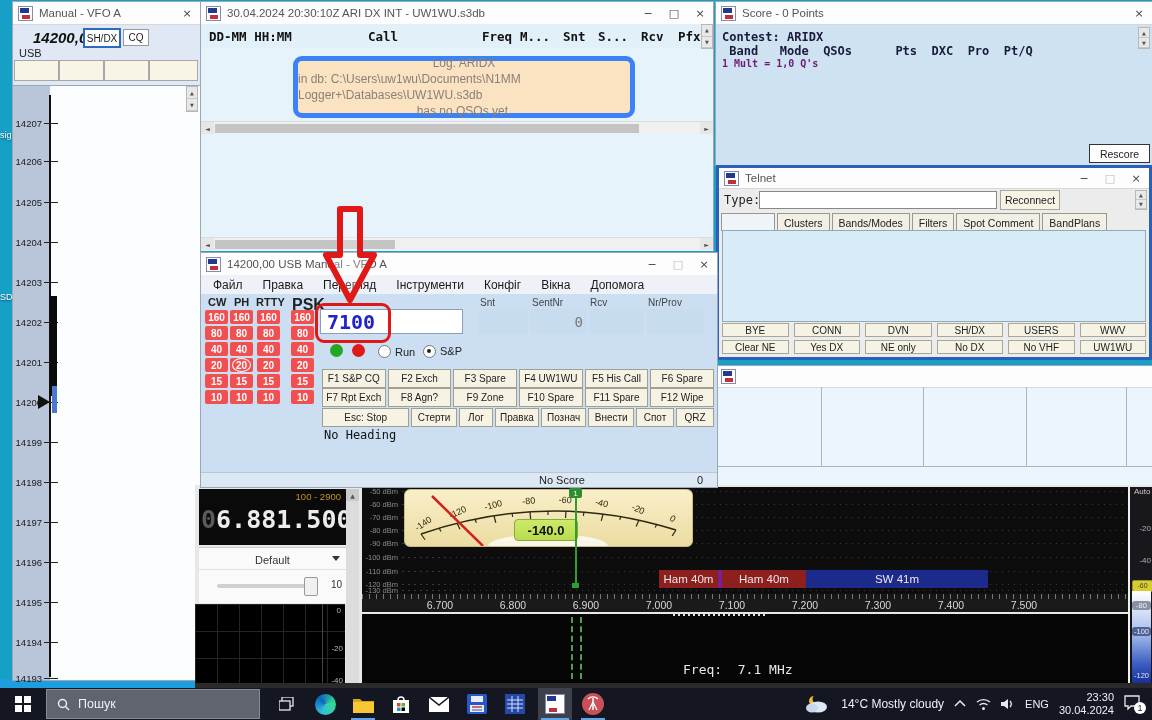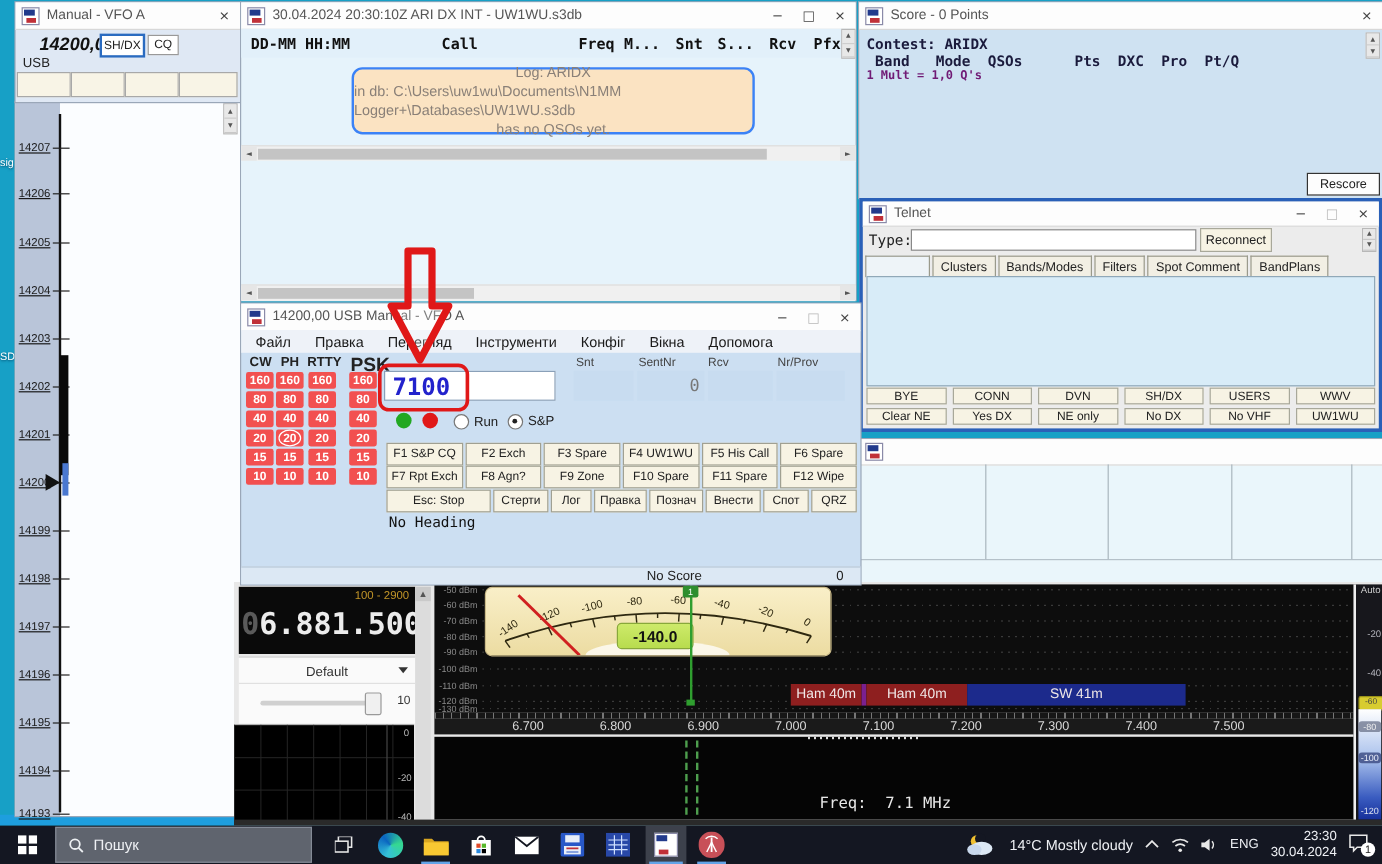--- a/index.html
+++ b/index.html
@@ -19,21 +19,21 @@
   .tbtn{width:26px;height:21px;display:flex;align-items:center;justify-content:center;color:#444;
     font-family:"DejaVu Sans",sans-serif;font-size:11px;}
   .tbtn.dis{color:#b8b8b8;}
   .spinner{width:10px;background:#f0f0f0;border:1px solid #b8b8b8;display:flex;flex-direction:column;}
   .spinner span{flex:1;display:flex;align-items:center;justify-content:center;font-size:5px;color:#555;
     background:#e8e8e8;border-bottom:1px solid #c8c8c8;font-family:"DejaVu Sans",sans-serif;}
   .beigebtn{background:#f7f3e4;border:1px solid #a8a89a;display:flex;align-items:center;justify-content:center;
     font-size:10.5px;color:#222;}
   
   .bm-row{position:absolute;left:0;width:37px;height:12px;}
-  .bm-row b{position:absolute;right:8px;top:0;font-weight:normal;font-size:9.5px;color:#1a1a1a;text-decoration:underline;}
+  .bm-row b{position:absolute;right:8px;top:0;font-weight:normal;font-size:9.5px;color:#1a1a1a;}
   .bm-row i{position:absolute;right:-8px;top:5px;width:14px;height:1px;background:#222;}
   
   .menu-item{padding:2px 6px;color:#1a1a1a;font-size:12px;}
   .bandcol{position:absolute;top:57px;display:flex;flex-direction:column;gap:2px;}
   .bandbtn{width:23px;height:14px;background:#f25050;color:#fff;font-size:10px;font-weight:bold;
     display:flex;align-items:center;justify-content:center;border-radius:2px;position:relative;}
   .bandbtn.circled:after{content:"";position:absolute;left:2px;top:0px;width:17px;height:12px;
     border:1.5px solid #fff;border-radius:50%;}
   .fgrid{position:absolute;left:121px;width:392px;display:grid;grid-template-columns:repeat(6,1fr);gap:2px;}
   .fkey{height:17px;background:#f7f3e4;border:1px solid #a0a092;display:flex;align-items:center;
@@ -179,21 +179,21 @@
       <span class="abs" style="left:319px;top:5px">M...</span>
       <span class="abs" style="left:362px;top:5px">Snt</span>
       <span class="abs" style="left:397px;top:5px">S...</span>
       <span class="abs" style="left:440px;top:5px">Rcv</span>
       <span class="abs" style="left:477px;top:5px">Pfx</span>
       <span class="spinner abs" style="right:0px;top:0px;height:23px;">
         <span>▲</span>
           <span>▼</span>
       </span>
     </div>
-    <div class="abs" style="left:92px;top:54px;width:332px;height:52px;background:#fbe3c2;border:2px solid #3b82f6;border-radius:9px;
+    <div class="abs" style="left:92px;top:54px;width:332px;height:52px;background:#fbe3c2;border:5px solid #3b82f6;border-radius:9px;
                 display:flex;flex-direction:column;align-items:center;justify-content:center;font-size:12px;color:#8a8078;line-height:16px;">
       <span>Log: ARIDX</span>
       <span>in db: C:\Users\uw1wu\Documents\N1MM Logger+\Databases\UW1WU.s3db</span>
       <span>has no QSOs yet.</span>
     </div>
     <div class="hscroll" style="left:0;top:119px;width:512px;">
       <span class="arr" style="left:0">◄</span>
       <span class="arr" style="right:0">►</span>
       <span class="thumb" style="left:14px;width:424px;"></span>
     </div>

